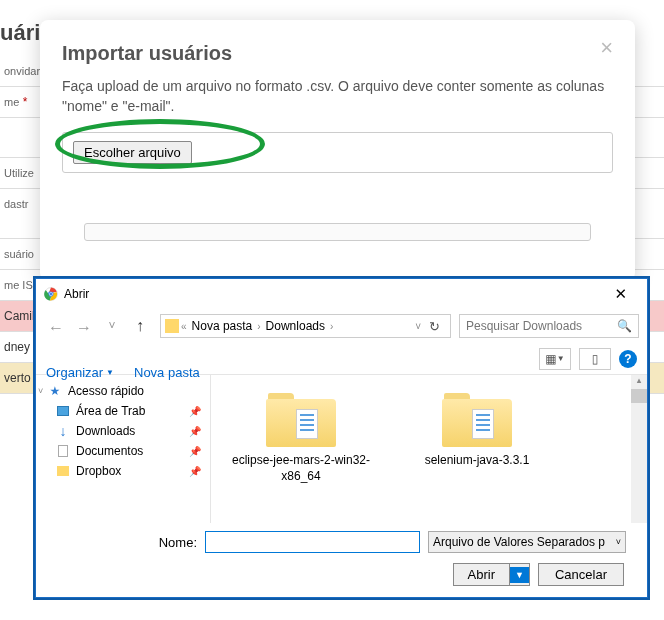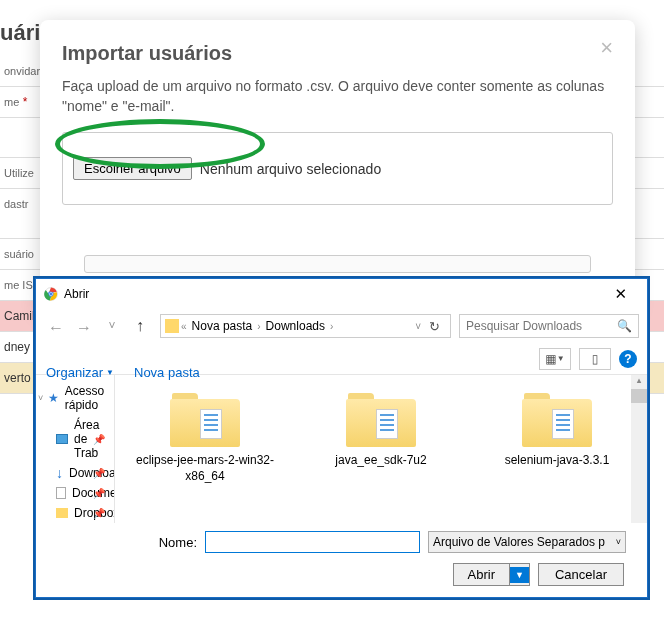--- a/index.html
+++ b/index.html
@@ -13,21 +13,21 @@
     .bg-required { color: #b00; }
     .bg-user { background: #f7c9c9; }
     .bg-user2 { background: #fff; }
     .bg-user3 { background: #f5e8c0; }
     .modal { position: absolute; left: 40px; top: 20px; width: 595px; background: #fff; border-radius: 8px; box-shadow: 0 4px 20px rgba(0,0,0,0.2); padding: 0; }
     .modal-header { padding: 22px 22px 12px 22px; display: flex; justify-content: space-between; align-items: flex-start; }
     .modal-title { font-size: 20px; font-weight: bold; color: #555; }
     .modal-close { font-size: 22px; color: #bbb; cursor: pointer; line-height: 0.5; }
     .modal-body { padding: 0 22px 20px 22px; }
     .modal-instructions { color: #555; font-size: 14px; line-height: 1.4; margin-bottom: 16px; }
-    .file-input-row { border: 1px solid #ccc; border-radius: 3px; padding: 24px 10px; display: flex; align-items: center; gap: 8px; position: relative; margin-bottom: 50px; }
+    .file-input-row { border: 1px solid #ccc; border-radius: 3px; padding: 8px 10px; display: flex; align-items: center; gap: 8px; position: relative; margin-bottom: 50px; }
     .choose-btn { background: #efefef; border: 1px solid #888; border-radius: 2px; padding: 3px 10px; font-size: 13px; cursor: pointer; font-family: inherit; }
     .green-circle { position: absolute; left: -8px; top: -14px; width: 210px; height: 50px; border: 5px solid #1a9e3a; border-radius: 50%; pointer-events: none; }
     .no-file { font-size: 14px; color: #333; }
     .modal-footer-bar { margin: 0 22px 20px 22px; height: 18px; background: #fafafa; border: 1px solid #ccc; border-radius: 3px; }
 
     
     .file-dialog { position: absolute; left: 35px; top: 278px; width: 613px; height: 320px; background: #fff; border: 1px solid #1a6dc4; box-shadow: 0 0 0 2px #0e5aa7; }
     .fd-titlebar { display: flex; justify-content: space-between; align-items: center; padding: 4px 8px; height: 30px; }
     .fd-title-left { display: flex; align-items: center; gap: 6px; font-size: 12px; }
     .chrome-icon { width: 14px; height: 14px; }
@@ -110,21 +110,20 @@
 <div class="modal">
   <div class="modal-header">
     <div class="modal-title">Importar usuários</div>
     <div class="modal-close">×</div>
   </div>
   <div class="modal-body">
     <div class="modal-instructions">Faça upload de um arquivo no formato .csv. O arquivo deve conter somente as colunas "nome" e "e-mail".</div>
     <div class="file-input-row">
       <div class="green-circle"></div>
       <button class="choose-btn">Escolher arquivo</button>
-      <span class="no-file">Nenhum arquivo selecionado</span>
     </div>
     <div class="modal-footer-bar"></div>
   </div>
 </div>
 
 <div class="file-dialog">
   <div class="fd-titlebar">
     <div class="fd-title-left">
       <svg class="chrome-icon" viewBox="0 0 24 24">
         <circle cx="12" cy="12" r="11" fill="#fff" stroke="#ccc"></circle>
@@ -222,28 +221,20 @@
               <div class="folder-doc"></div>
             </div>
           <div class="file-label">eclipse-jee-mars-2-win32-x86_64</div>
         </div>
         <div class="file-item">
           <div class="folder-icon">
               <div class="folder-tab"></div>
               <div class="folder-back"></div>
               <div class="folder-doc"></div>
             </div>
-          <div class="file-label">java_ee_sdk-7u2</div>
-        </div>
-        <div class="file-item">
-          <div class="folder-icon">
-              <div class="folder-tab"></div>
-              <div class="folder-back"></div>
-              <div class="folder-doc"></div>
-            </div>
           <div class="file-label">selenium-java-3.3.1</div>
         </div>
       </div>
       <div class="scrollbar-v">
         <div style="height:14px;text-align:center;font-size:9px;color:#888;">▴</div>
         <div class="thumb" style="margin-top:0;"></div>
       </div>
     </div>
   </div>
 

